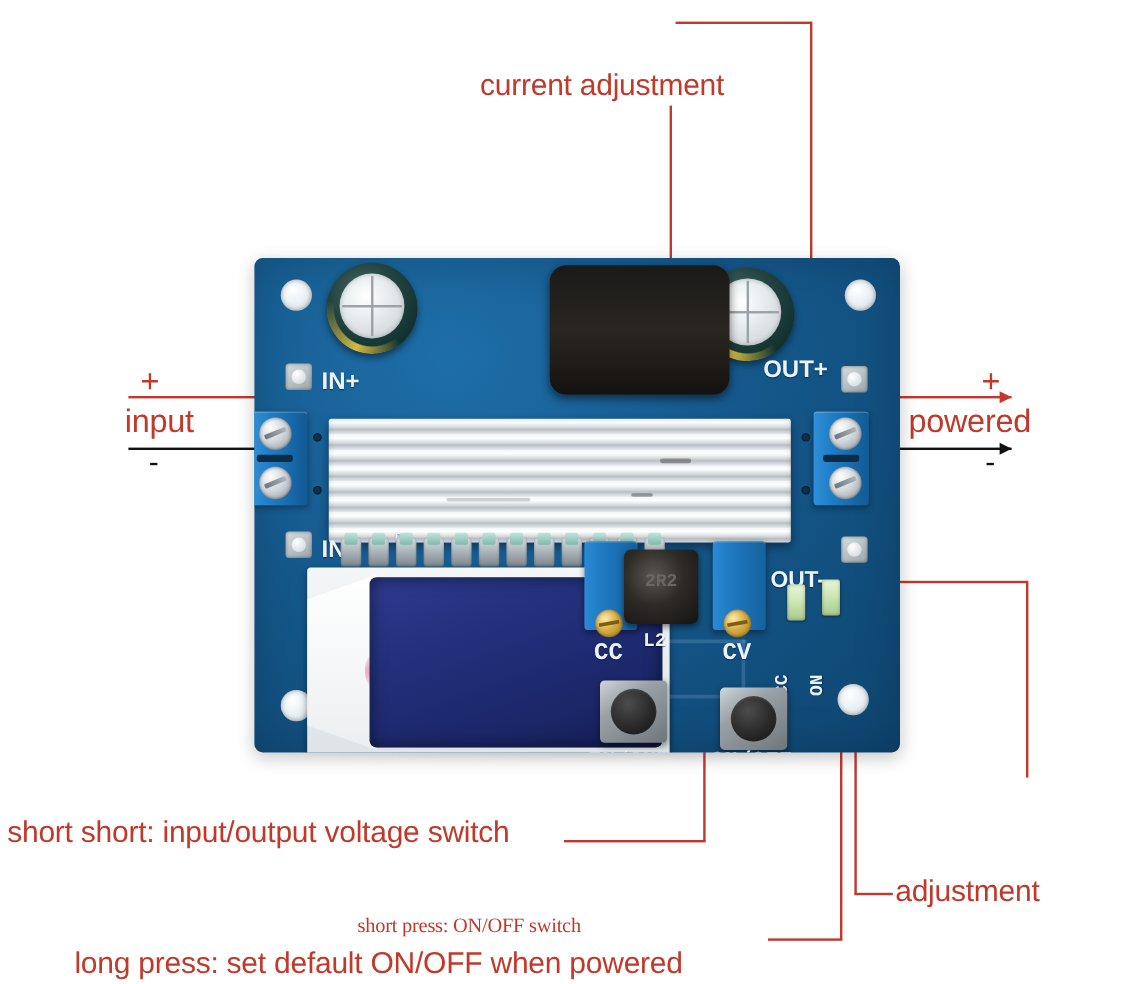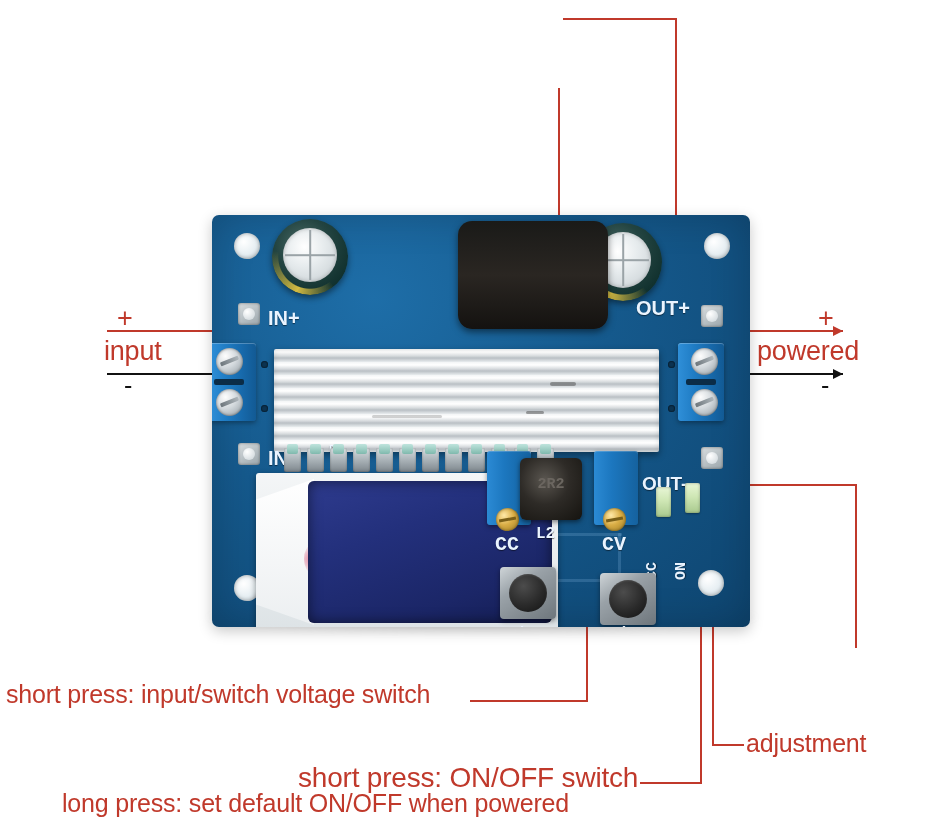--- a/index.html
+++ b/index.html
@@ -236,20 +236,21 @@
   }
 </style>
 </head>
 <body>
 
 <div id="stage">
 
   <div class="lead h" style="left:563px; top:18px; width:113px;"></div>
   <div class="lead v" style="left:675px; top:18px; height:467px;"></div>
 
+  <div class="anno" style="left:400px; top:58px; font-size:25px;">current adjustment</div>
   <div class="lead v" style="left:558px; top:88px; height:397px;"></div>
 
   <div class="anno" style="left:117px; top:304px; font-size:27px;">+</div>
   <div class="lead h" style="left:107px; top:330px; width:112px;"></div>
   <div class="arrowhead r-red" style="left:214px; top:326px;"></div>
 
   <div class="anno" style="left:104px; top:337px; font-size:27px;">input</div>
 
   <div class="lead h blk" style="left:107px; top:373px; width:112px;"></div>
   <div class="arrowhead r-blk" style="left:214px; top:369px;"></div>
@@ -265,25 +266,25 @@
   <div class="arrowhead r-blk" style="left:833px; top:369px;"></div>
   <div class="anno blk" style="left:821px; top:372px; font-size:25px;">-</div>
 
   <div class="lead v" style="left:855px; top:484px; height:164px;"></div>
   <div class="lead h" style="left:728px; top:484px; width:128px;"></div>
 
   <div class="anno" style="left:746px; top:730px; font-size:25px;">adjustment</div>
   <div class="lead v" style="left:712px; top:518px; height:227px;"></div>
   <div class="lead h" style="left:712px; top:744px; width:32px;"></div>
 
-  <div class="anno" style="left:6px; top:681px; font-size:25px;">short press: input/switch voltage switch</div>
+  <div class="anno" style="left:6px; top:681px; font-size:25px;">short short: input/output voltage switch</div>
   <div class="lead h" style="left:470px; top:700px; width:118px;"></div>
   <div class="lead v" style="left:586px; top:565px; height:136px;"></div>
 
-  <div class="anno" style="left:298px; top:763px; font-size:28px;">short press: ON/OFF switch</div>
+  <div class="anno" style="left:298px; top:763px; font-size:17px;font-family:Liberation Serif, serif;">short press: ON/OFF switch</div>
   <div class="anno" style="left:62px; top:790px; font-size:25px;">long press: set default ON/OFF when powered</div>
   <div class="lead h" style="left:640px; top:782px; width:62px;"></div>
   <div class="lead v" style="left:700px; top:565px; height:218px;"></div>
 
   <div class="board-shadow"></div>
 
   <div id="board">
 
     <div class="trace" style="left:300px; top:318px; width:110px; height:3px;"></div>
     <div class="trace" style="left:406px; top:318px; width:3px; height:46px;"></div>

